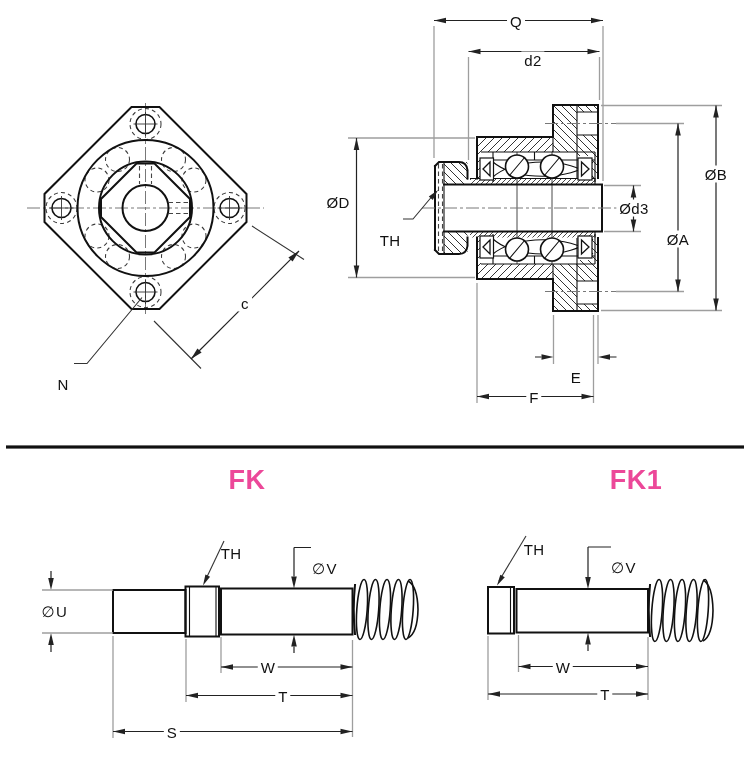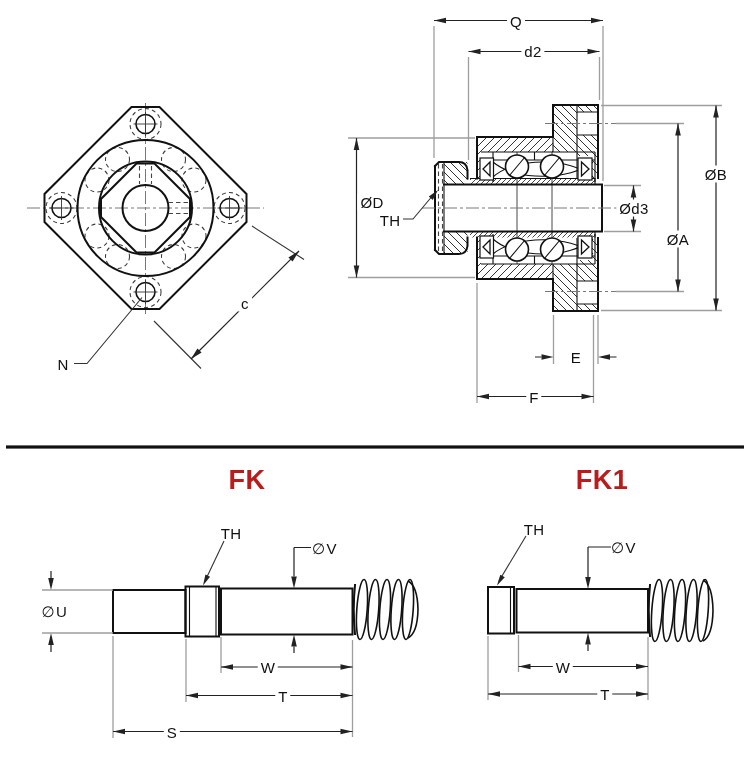--- a/index.html
+++ b/index.html
@@ -17,23 +17,23 @@
   .cl{stroke:#787878;stroke-width:1;fill:none;stroke-dasharray:13 3 3 3;}
   .hid{stroke:#444;stroke-width:1.1;fill:none;stroke-dasharray:4.5 3;}
   .dsh{stroke:#3a3a3a;stroke-width:1.05;fill:none;stroke-dasharray:4 3.2;}
   .ah{fill:#222;stroke:none;}
   .ball{fill:#fff;stroke:#111;stroke-width:1.6;}
   .seal{fill:#fff;stroke:#111;stroke-width:1.2;}
   .tri{stroke:#111;stroke-width:1.3;fill:none;}
   
   .lbl{position:absolute;transform:translate(-50%,-50%);color:#111;font-size:15px;
        line-height:1;white-space:nowrap;background:#fff;padding:1px 3px;letter-spacing:.3px;}
-  .lbl.nobg{background:transparent;}
+  .lbl.nobg{background:transparent;margin-top:20px;}
   .lbl.sym{letter-spacing:1.5px;}
-  .title{position:absolute;transform:translate(-50%,-50%);color:#b91c1c;font-size:27px;
+  .title{position:absolute;transform:translate(-50%,-50%);color:#ec4899;font-size:27px;
          font-weight:600;letter-spacing:.5px;background:transparent;}
 </style>
 </head>
 <body>
 
 <div class="stage">
 <svg width="750" height="759" viewBox="0 0 750 759">
   <defs>
     <pattern id="hA" width="8" height="8" patternUnits="userSpaceOnUse">
       <path d="M-1,9 L9,-1" stroke="#333" stroke-width="1"></path>
@@ -232,33 +232,33 @@
 
     <path class="dim" d="M518.5,666.5 H648 M488,694 H648"></path>
     <polygon class="ah" points="518.5,666.5 530.5,663.7 530.5,669.3"></polygon>
     <polygon class="ah" points="648,666.5 636,663.7 636,669.3"></polygon>
     <polygon class="ah" points="488,694 500,691.2 500,696.8"></polygon>
     <polygon class="ah" points="648,694 636,691.2 636,696.8"></polygon>
   </g>
 </svg>
 
 <div class="lbl" style="left:516px;top:20.5px">Q</div>
-<div class="lbl" style="left:533px;top:51px">d2</div>
-<div class="lbl" style="left:372px;top:202px">ØD</div>
+<div class="lbl" style="left:533px;top:60px">d2</div>
+<div class="lbl" style="left:338px;top:202px">ØD</div>
 <div class="lbl nobg" style="left:390px;top:219.5px">TH</div>
 <div class="lbl" style="left:634px;top:208px">Ød3</div>
 <div class="lbl" style="left:678px;top:239px">ØA</div>
 <div class="lbl" style="left:716px;top:174px">ØB</div>
 <div class="lbl nobg" style="left:576px;top:357px">E</div>
 <div class="lbl" style="left:534px;top:396.5px">F</div>
 <div class="lbl" style="left:245px;top:303px">c</div>
 <div class="lbl nobg" style="left:63px;top:363.5px">N</div>
 
 <div class="title" style="left:247px;top:480px">FK</div>
-<div class="title" style="left:602px;top:480px">FK1</div>
+<div class="title" style="left:636px;top:480px">FK1</div>
 
 <div class="lbl nobg" style="left:231px;top:532.5px">TH</div>
 <div class="lbl sym nobg" style="left:325px;top:547.5px">∅V</div>
 <div class="lbl sym" style="left:55px;top:611px">∅U</div>
 <div class="lbl" style="left:268px;top:667px">W</div>
 <div class="lbl" style="left:283px;top:695.5px">T</div>
 <div class="lbl" style="left:172px;top:731.5px">S</div>
 
 <div class="lbl nobg" style="left:534px;top:528.5px">TH</div>
 <div class="lbl sym nobg" style="left:624px;top:547px">∅V</div>

